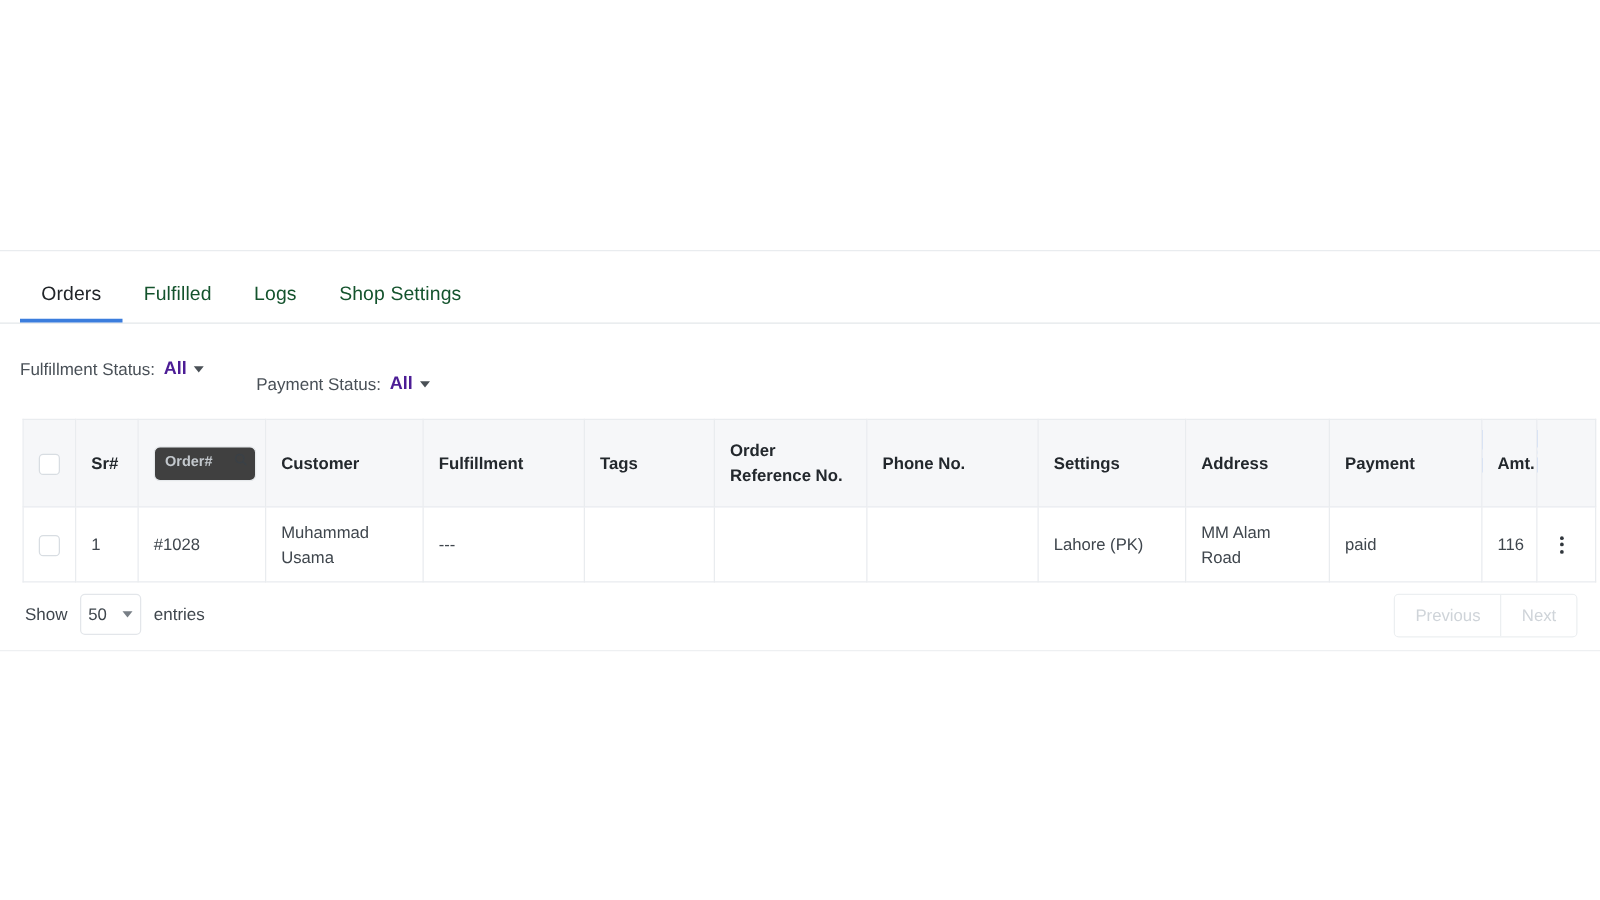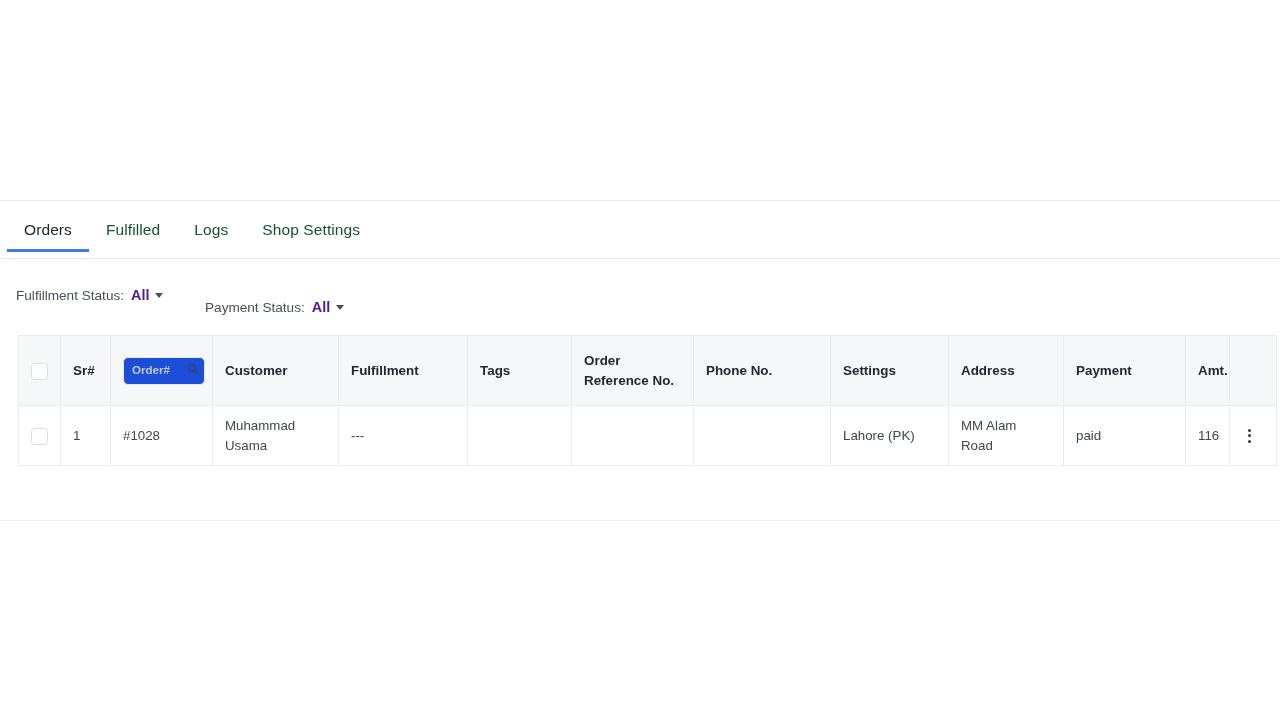--- a/index.html
+++ b/index.html
@@ -24,23 +24,23 @@
     border-bottom: 1px solid #eef0f2;
   }
 
   
   .tabs {
     position: absolute;
     left: 0; top: 16px;
     width: 1280px;
     height: 42px;
     border-bottom: 1px solid #e4e7ea;
-    padding-left: 7px;
-    display: flex;
-    align-items: flex-start;
+    padding-left: 16px;
+    display: flex;
+    align-items: flex-end;
   }
   .tab {
     font-size: 15.5px;
     color: #14532d;
     padding: 4px 17px 13px 17px;
     cursor: pointer;
     white-space: nowrap;
     letter-spacing: .1px;
   }
   .tab.active {
@@ -189,21 +189,21 @@
     cursor: pointer;
     vertical-align: middle;
   }
 
   .order-search {
     display: flex;
     align-items: center;
     width: 82px; height: 28px;
     border: 1px solid #e6e9ec;
     border-radius: 5px;
-    background: #1d4ed8;
+    background: #404040;
     padding: 0 6px 0 8px;
     font-size: 11.6px;
     color: #c3c8cd;
     text-align: center;
   }
   .order-search .mag { margin-left: auto; flex: 0 0 auto; }
 
   .kebab {
     display: flex;
     flex-direction: column;
@@ -377,15 +377,29 @@
                 <i></i>
                   <i></i>
                   <i></i>
               </span>
             </td>
           </tr>
         </tbody>
       </table>
     </div>
 
+    <div class="footer">
+      <div class="show-entries">
+        <span>Show</span>
+        <span class="entries-select">
+          <span>50</span>
+          <span class="caret lite"></span>
+        </span>
+        <span>entries</span>
+      </div>
+      <div class="pager">
+        <span class="pg">Previous</span>
+        <span class="pg">Next</span>
+      </div>
+    </div>
 
   </div>
 </div>
 
 </body></html>

